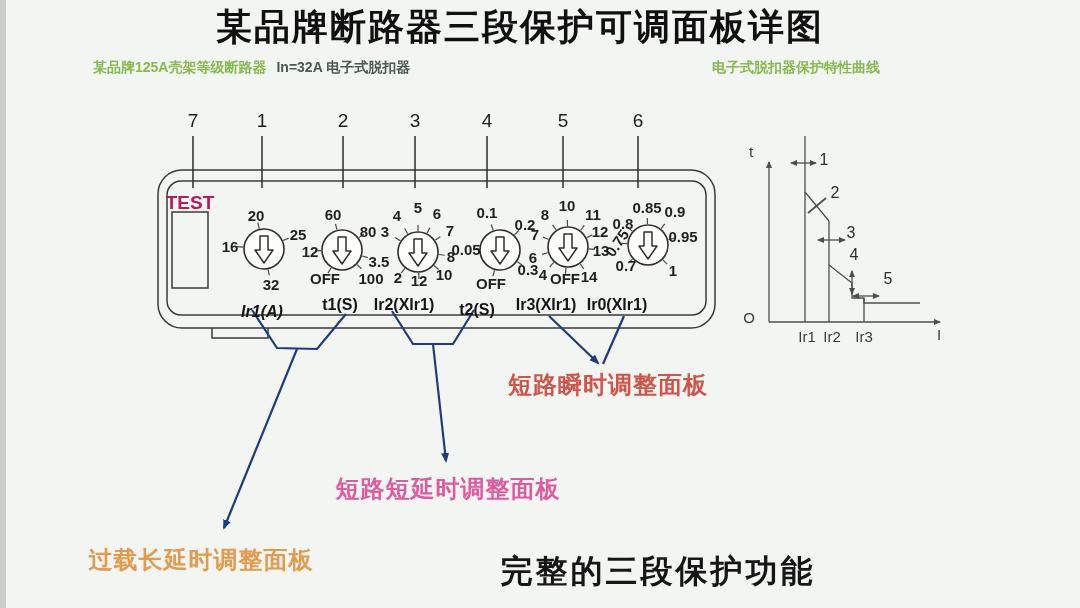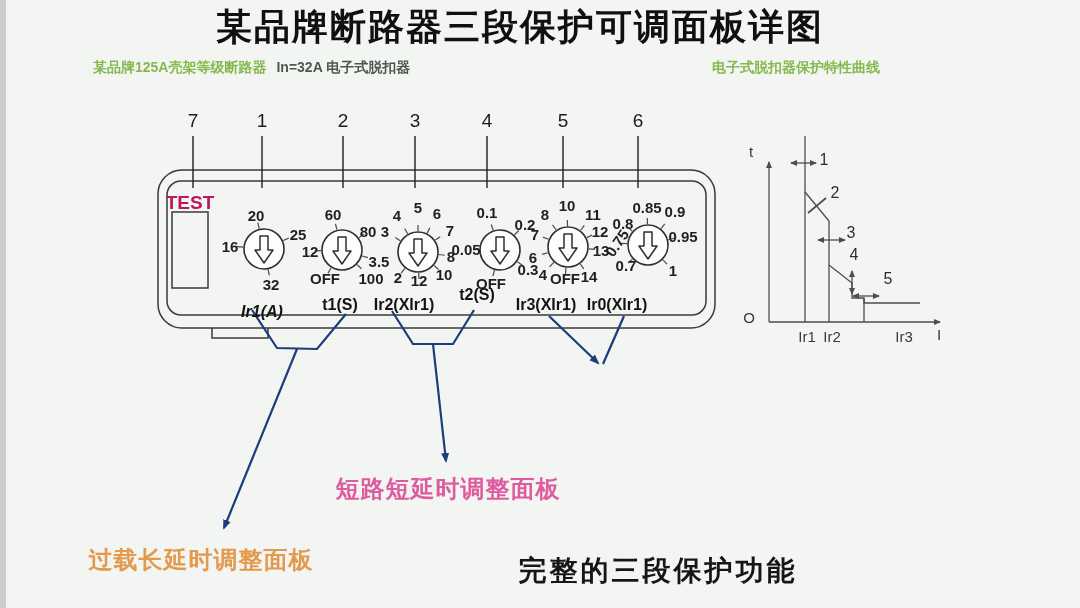--- a/index.html
+++ b/index.html
@@ -19,21 +19,21 @@
   .callout-num{font-size:19px;color:#1b1b1b;}
   .dial-val{font-size:15px;font-weight:600;color:#1f1f1f;}
   .dial-label{font-size:16px;font-weight:700;color:#141414;}
   .test-label{font-size:19px;font-weight:700;color:#be185d;}
   .curve-lbl{font-size:15px;color:#3a3a3a;}
   .curve-num{font-size:16px;color:#2e2e2e;}
   .pointer{font-size:24px;font-weight:600;letter-spacing:1px;}
   .pointer-red{color:#d0544a;}
   .pointer-magenta{color:#df5ba0;}
   .pointer-orange{color:#e39a4d;}
-  .footer{font-size:28px;font-weight:700;letter-spacing:3px;color:#161616;}
+  .footer{font-size:32px;font-weight:700;letter-spacing:3px;color:#161616;}
 
   .panel-line{fill:none;stroke:#3a3a3a;stroke-width:1.5;}
   .ink{stroke:#2c2c2c;stroke-width:1.5;}
   .tick{stroke:#4a4a4a;stroke-width:1.2;}
   .dial-circle{fill:#fdfdfc;stroke:#2f2f2f;stroke-width:1.6;}
   .dial-arrow{fill:#fcfcfb;stroke:#2f2f2f;stroke-width:1.5;stroke-linejoin:round;}
   .navy{stroke:#1c3c7c;stroke-width:2.2;fill:none;}
   .gray{stroke:#4d4d4d;stroke-width:1.3;fill:none;}
 </style>
 </head>
@@ -157,20 +157,21 @@
     <span class="sub-green">某品牌125A壳架等级断路器</span><span class="sub-dark">In=32A  电子式脱扣器</span>
   </div>
   <div class="lbl curve-title left-anchor" style="left:712px;top:67px;">电子式脱扣器保护特性曲线</div>
 
   <div class="lbl test-label" style="left:190px;top:202px;">TEST</div>
 
   <div class="lbl curve-lbl" style="left:751px;top:151px;">t</div>
   <div class="lbl curve-lbl" style="left:749px;top:317px;">O</div>
   <div class="lbl curve-lbl" style="left:939px;top:334px;">I</div>
 
+  <div class="lbl pointer pointer-red" style="left:608px;top:385px;">短路瞬时调整面板</div>
   <div class="lbl pointer pointer-orange" style="left:201px;top:560px;">过载长延时调整面板</div>
   <div class="lbl pointer pointer-magenta" style="left:448px;top:489px;">短路短延时调整面板</div>
 
   <div class="lbl footer" style="left:658px;top:571px;">完整的三段保护功能</div>
 <div class="lbl callout-num" style="left: 193px; top: 120px;">7</div>
     <div class="lbl callout-num" style="left: 262px; top: 120px;">1</div>
     <div class="lbl callout-num" style="left: 343px; top: 120px;">2</div>
     <div class="lbl callout-num" style="left: 415px; top: 120px;">3</div>
     <div class="lbl callout-num" style="left: 487px; top: 120px;">4</div>
     <div class="lbl callout-num" style="left: 563px; top: 120px;">5</div>
@@ -195,21 +196,21 @@
     <div class="lbl dial-val" style="left: 450px; top: 230px;">7</div>
     <div class="lbl dial-val" style="left: 451px; top: 256px;">8</div>
     <div class="lbl dial-val" style="left: 444px; top: 274px;">10</div>
     <div class="lbl dial-val" style="left: 419px; top: 280px;">12</div>
     <div class="lbl dial-label" style="left: 404px; top: 305px;">Ir2(XIr1)</div>
     <div class="lbl dial-val" style="left: 466px; top: 249px;">0.05</div>
     <div class="lbl dial-val" style="left: 487px; top: 212px;">0.1</div>
     <div class="lbl dial-val" style="left: 525px; top: 224px;">0.2</div>
     <div class="lbl dial-val" style="left: 528px; top: 269px;">0.3</div>
     <div class="lbl dial-val" style="left: 491px; top: 283px;">OFF</div>
-    <div class="lbl dial-label" style="left: 477px; top: 295px;">t2(S)</div>
+    <div class="lbl dial-label" style="left: 477px; top: 310px;">t2(S)</div>
     <div class="lbl dial-val" style="left: 543px; top: 274px;">4</div>
     <div class="lbl dial-val" style="left: 533px; top: 257px;">6</div>
     <div class="lbl dial-val" style="left: 535px; top: 234px;">7</div>
     <div class="lbl dial-val" style="left: 545px; top: 214px;">8</div>
     <div class="lbl dial-val" style="left: 567px; top: 205px;">10</div>
     <div class="lbl dial-val" style="left: 593px; top: 214px;">11</div>
     <div class="lbl dial-val" style="left: 600px; top: 231px;">12</div>
     <div class="lbl dial-val" style="left: 601px; top: 250px;">13</div>
     <div class="lbl dial-val" style="left: 589px; top: 276px;">14</div>
     <div class="lbl dial-val" style="left: 565px; top: 278px;">OFF</div>
@@ -217,19 +218,19 @@
     <div class="lbl dial-val" style="left: 626px; top: 265px;">0.7</div>
     <div class="lbl dial-val" style="left: 617px; top: 243px; transform: translate(-50%, -50%) rotate(-55deg);">0.75</div>
     <div class="lbl dial-val" style="left: 623px; top: 223px;">0.8</div>
     <div class="lbl dial-val" style="left: 647px; top: 207px;">0.85</div>
     <div class="lbl dial-val" style="left: 675px; top: 211px;">0.9</div>
     <div class="lbl dial-val" style="left: 683px; top: 236px;">0.95</div>
     <div class="lbl dial-val" style="left: 673px; top: 270px;">1</div>
     <div class="lbl dial-label" style="left: 617px; top: 305px;">Ir0(XIr1)</div>
     <div class="lbl curve-lbl" style="left: 807px; top: 336px;">Ir1</div>
     <div class="lbl curve-lbl" style="left: 832px; top: 336px;">Ir2</div>
-    <div class="lbl curve-lbl" style="left: 904px; top: 336px;">Ir3</div>
+    <div class="lbl curve-lbl" style="left: 864px; top: 336px;">Ir3</div>
     <div class="lbl curve-num" style="left: 824px; top: 160px;">1</div>
     <div class="lbl curve-num" style="left: 835px; top: 193px;">2</div>
     <div class="lbl curve-num" style="left: 851px; top: 233px;">3</div>
     <div class="lbl curve-num" style="left: 854px; top: 255px;">4</div>
     <div class="lbl curve-num" style="left: 888px; top: 279px;">5</div>
   </div>
 
 </body></html>

